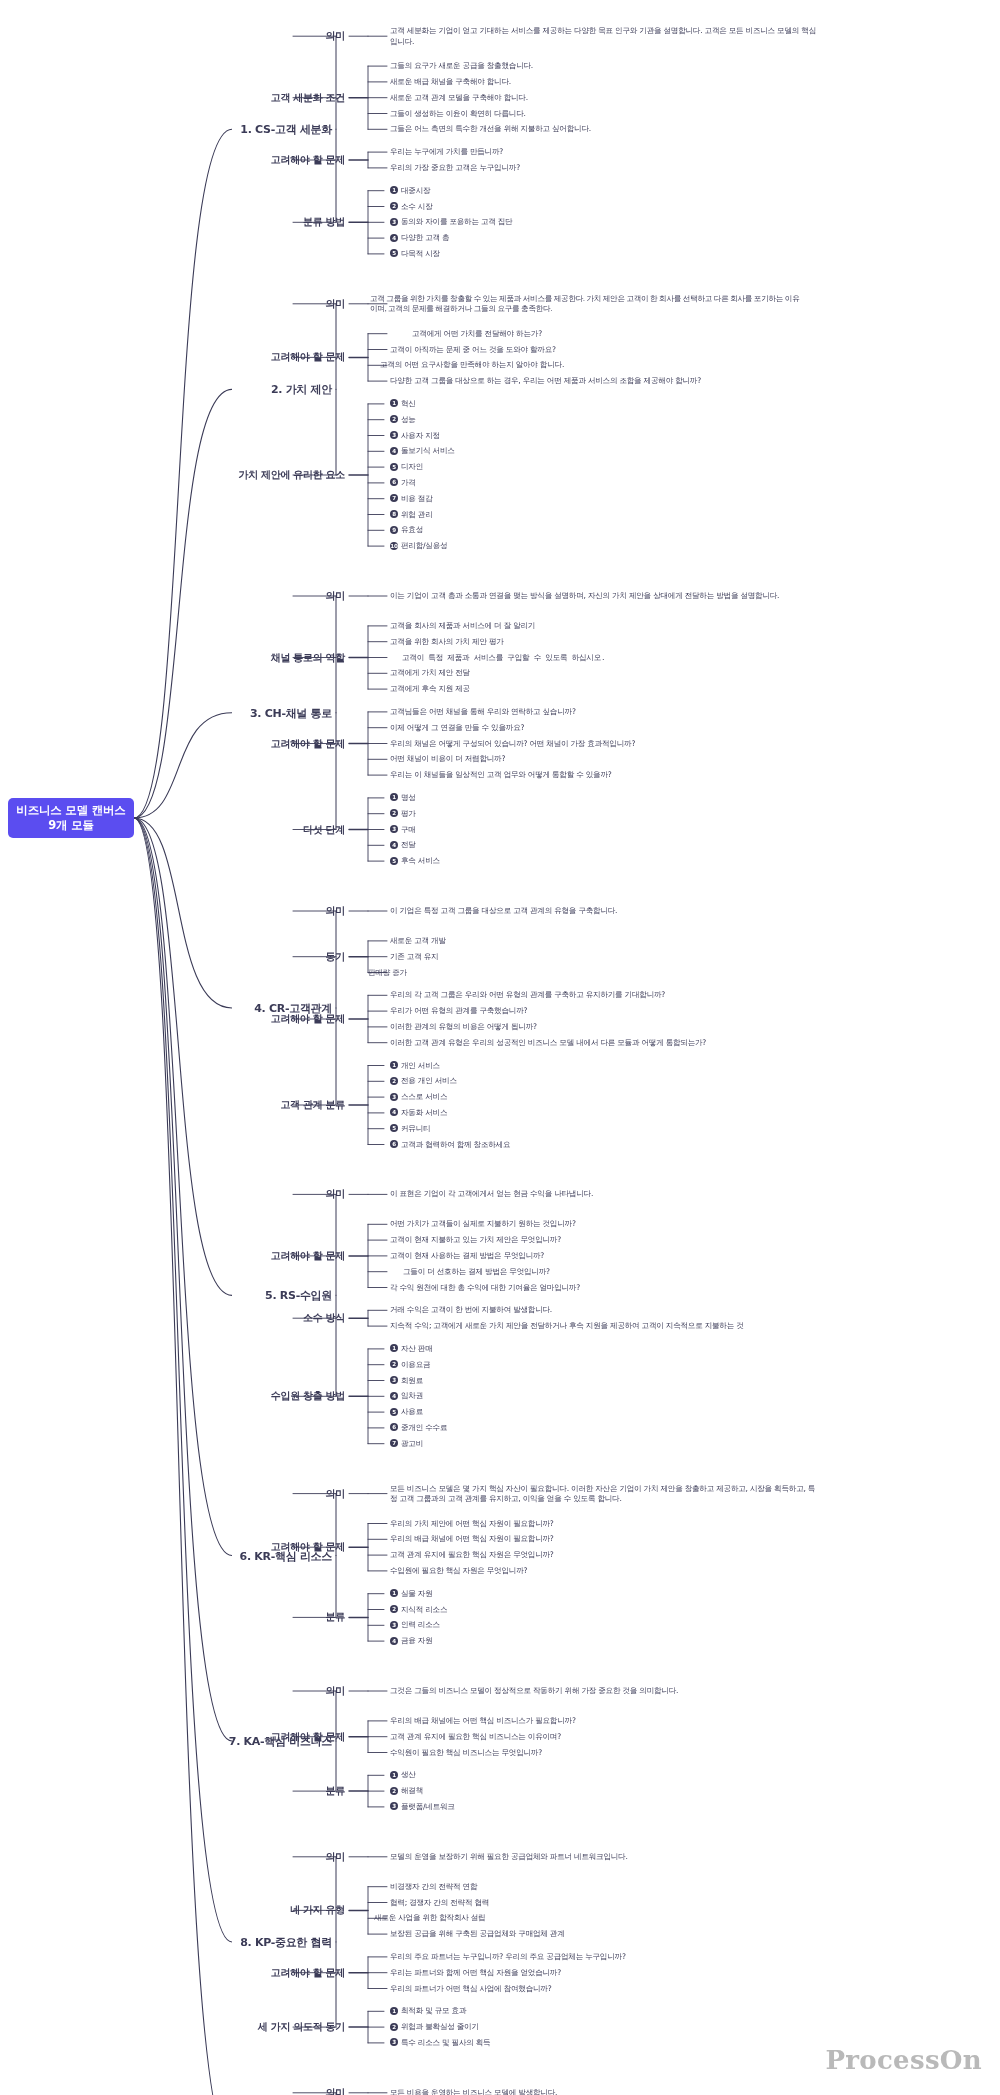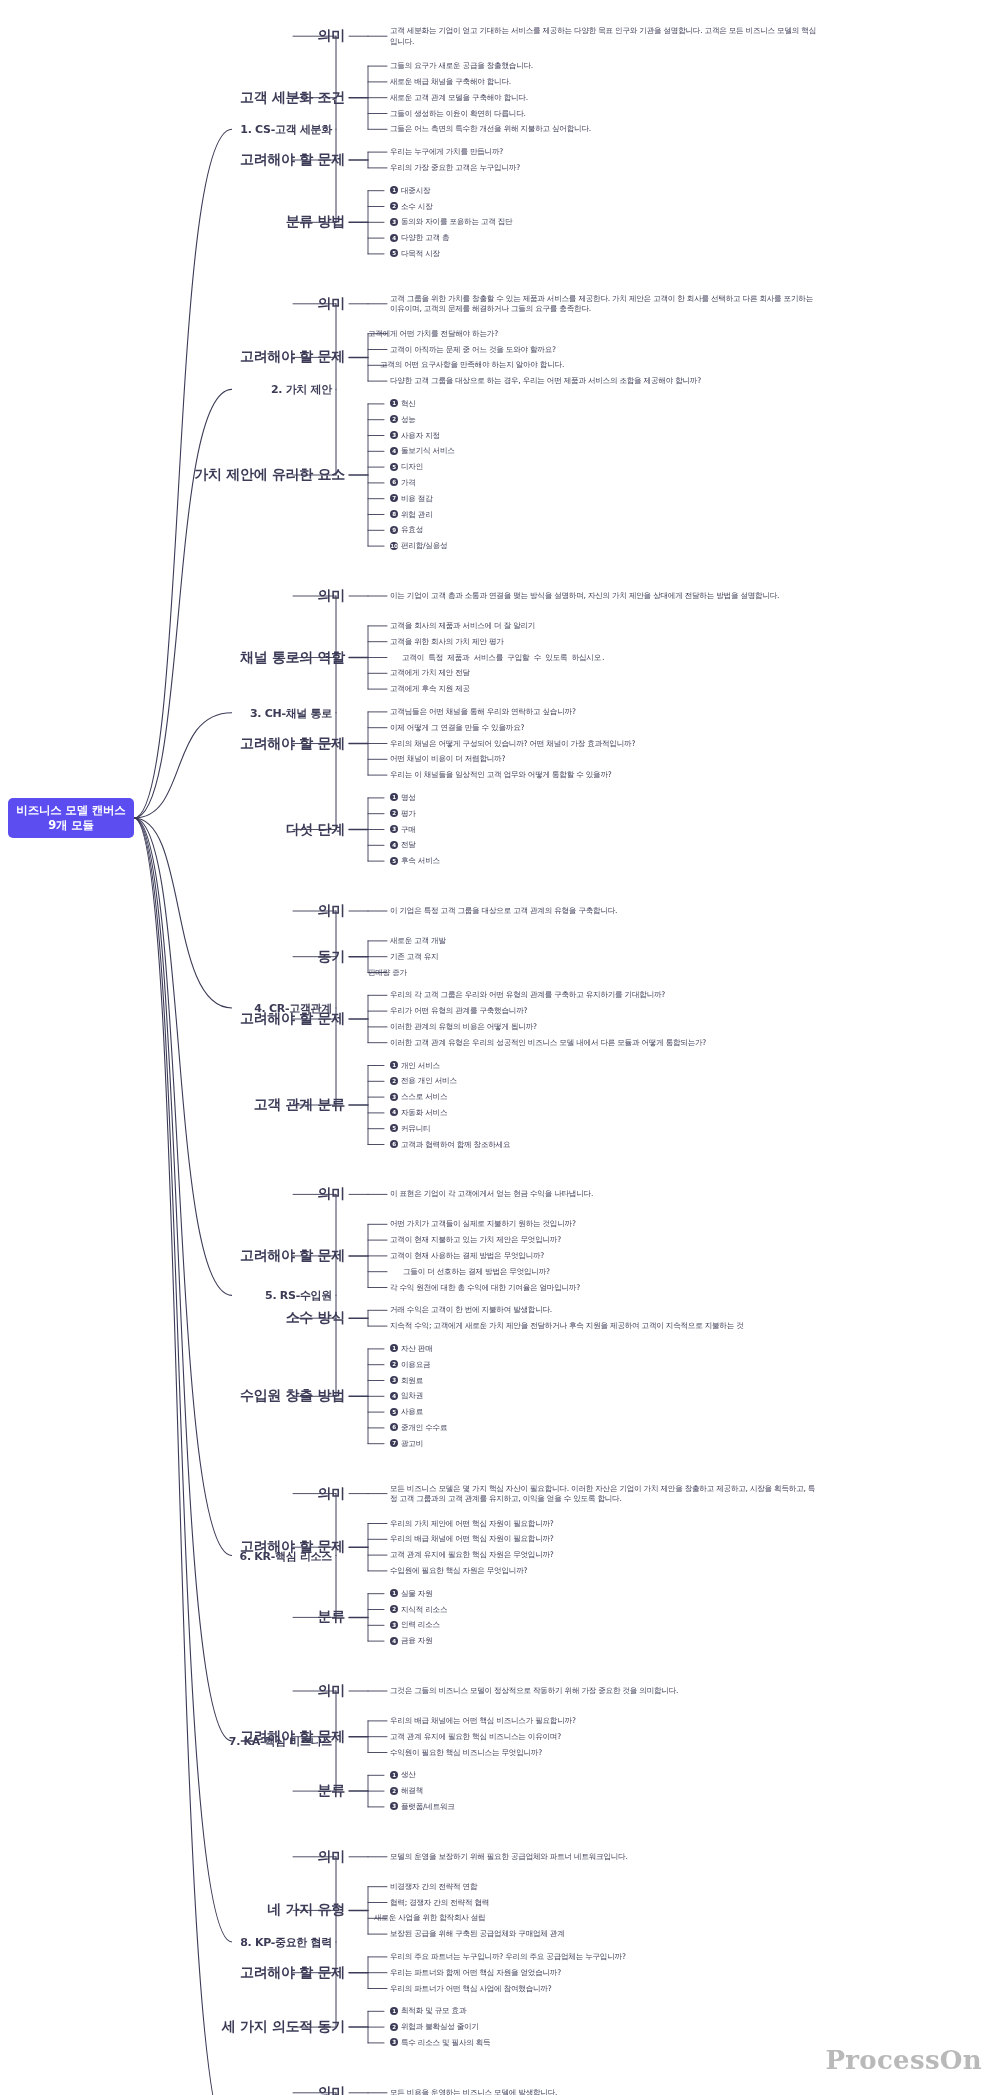--- a/index.html
+++ b/index.html
@@ -59,21 +59,21 @@
     white-space: nowrap;
     color: #3b3b57;
   }
   .lvl1 {
     font-size: 11px;
     font-weight: 600;
     letter-spacing: -0.3px;
     transform: translateY(-50%);
   }
   .lvl2 {
-    font-size: 14px;
+    font-size: 10px;
     font-weight: 600;
     letter-spacing: -0.3px;
     transform: translateY(-50%);
   }
   .lvl3 {
     font-size: 7.6px;
     font-weight: 400;
     letter-spacing: -0.25px;
     transform: translateY(-50%);
   }
@@ -356,23 +356,23 @@
       <div class="node lvl3" style="left: 390px; top: 152.1px;"><span>우리는 누구에게 가치를 만듭니까?</span></div>
       <div class="node lvl3" style="left: 390px; top: 167.9px;"><span>우리의 가장 중요한 고객은 누구입니까?</span></div>
       <div class="node lvl2" style="left: auto; top: 160px; right: 655px; text-align: right;"><span>고려해야 할 문제</span></div>
       <div class="node lvl3" style="left: 390px; top: 190.7px;"><span class="num">1</span><span>대중시장</span></div>
       <div class="node lvl3" style="left: 390px; top: 206.5px;"><span class="num">2</span><span>소수 시장</span></div>
       <div class="node lvl3" style="left: 390px; top: 222.3px;"><span class="num">3</span><span>동의와 자이를 포용하는 고객 집단</span></div>
       <div class="node lvl3" style="left: 390px; top: 238.1px;"><span class="num">4</span><span>다양한 고객 층</span></div>
       <div class="node lvl3" style="left: 390px; top: 253.9px;"><span class="num">5</span><span>다목적 시장</span></div>
       <div class="node lvl2" style="left: auto; top: 222.3px; right: 655px; text-align: right;"><span>분류 방법</span></div>
       <div class="node lvl1" style="left: auto; top: 129.25px; right: 668px; text-align: right;"><span>1. CS-고객 세분화</span></div>
-      <div class="node lvl3 multiline" style="left: 390px; top: 303.8px;"><span>고객 그룹을 위한 가치를 창출할 수 있는 제품과 서비스를 제공한다. 가치 제안은 고객이 한 회사를 선택하고 다른 회사를 포기하는 이유이며, 고객의 문제를 해결하거나 그들의 요구를 충족한다.</span></div>
+      <div class="node lvl3 multiline" style="left: 370px; top: 303.8px; font-family: Liberation Serif, serif;"><span>고객 그룹을 위한 가치를 창출할 수 있는 제품과 서비스를 제공한다. 가치 제안은 고객이 한 회사를 선택하고 다른 회사를 포기하는 이유이며, 고객의 문제를 해결하거나 그들의 요구를 충족한다.</span></div>
       <div class="node lvl2" style="left: auto; top: 303.8px; right: 655px; text-align: right;"><span>의미</span></div>
-      <div class="node lvl3" style="left: 368px; top: 333.7px;"><span>고객에게 어떤 가치를 전달해야 하는가?</span></div>
+      <div class="node lvl3" style="left: 412px; top: 333.7px;"><span>고객에게 어떤 가치를 전달해야 하는가?</span></div>
       <div class="node lvl3" style="left: 390px; top: 349.5px;"><span>고객이 아직까는 문제 중 어느 것을 도와야 할까요?</span></div>
       <div class="node lvl3" style="left: 380px; top: 365.3px;"><span>고객의 어떤 요구사항을 만족해야 하는지 알아야 합니다.</span></div>
       <div class="node lvl3" style="left: 390px; top: 381.1px;"><span>다양한 고객 그룹을 대상으로 하는 경우, 우리는 어떤 제품과 서비스의 조합을 제공해야 합니까?</span></div>
       <div class="node lvl2" style="left: auto; top: 357.4px; right: 655px; text-align: right;"><span>고려해야 할 문제</span></div>
       <div class="node lvl3" style="left: 390px; top: 403.9px;"><span class="num">1</span><span>혁신</span></div>
       <div class="node lvl3" style="left: 390px; top: 419.7px;"><span class="num">2</span><span>성능</span></div>
       <div class="node lvl3" style="left: 390px; top: 435.5px;"><span class="num">3</span><span>사용자 지정</span></div>
       <div class="node lvl3" style="left: 390px; top: 451.3px;"><span class="num">4</span><span>돌보기식 서비스</span></div>
       <div class="node lvl3" style="left: 390px; top: 467.1px;"><span class="num">5</span><span>디자인</span></div>
       <div class="node lvl3" style="left: 390px; top: 482.9px;"><span class="num">6</span><span>가격</span></div>

